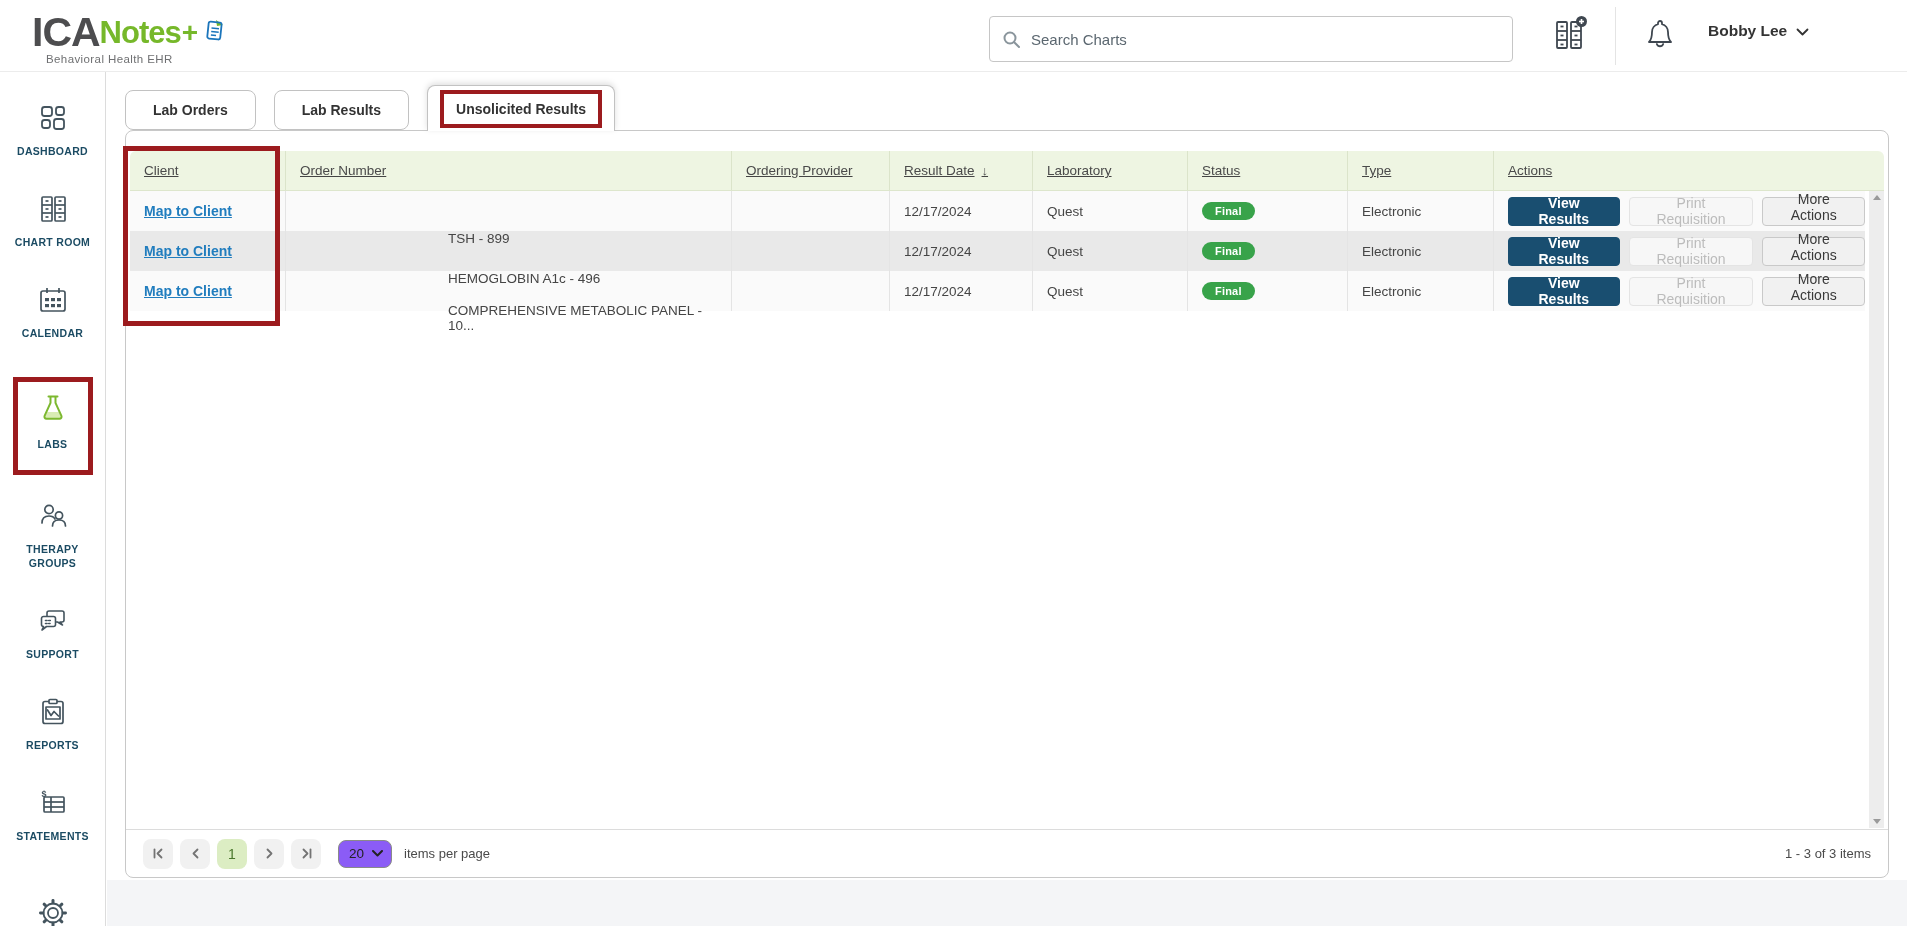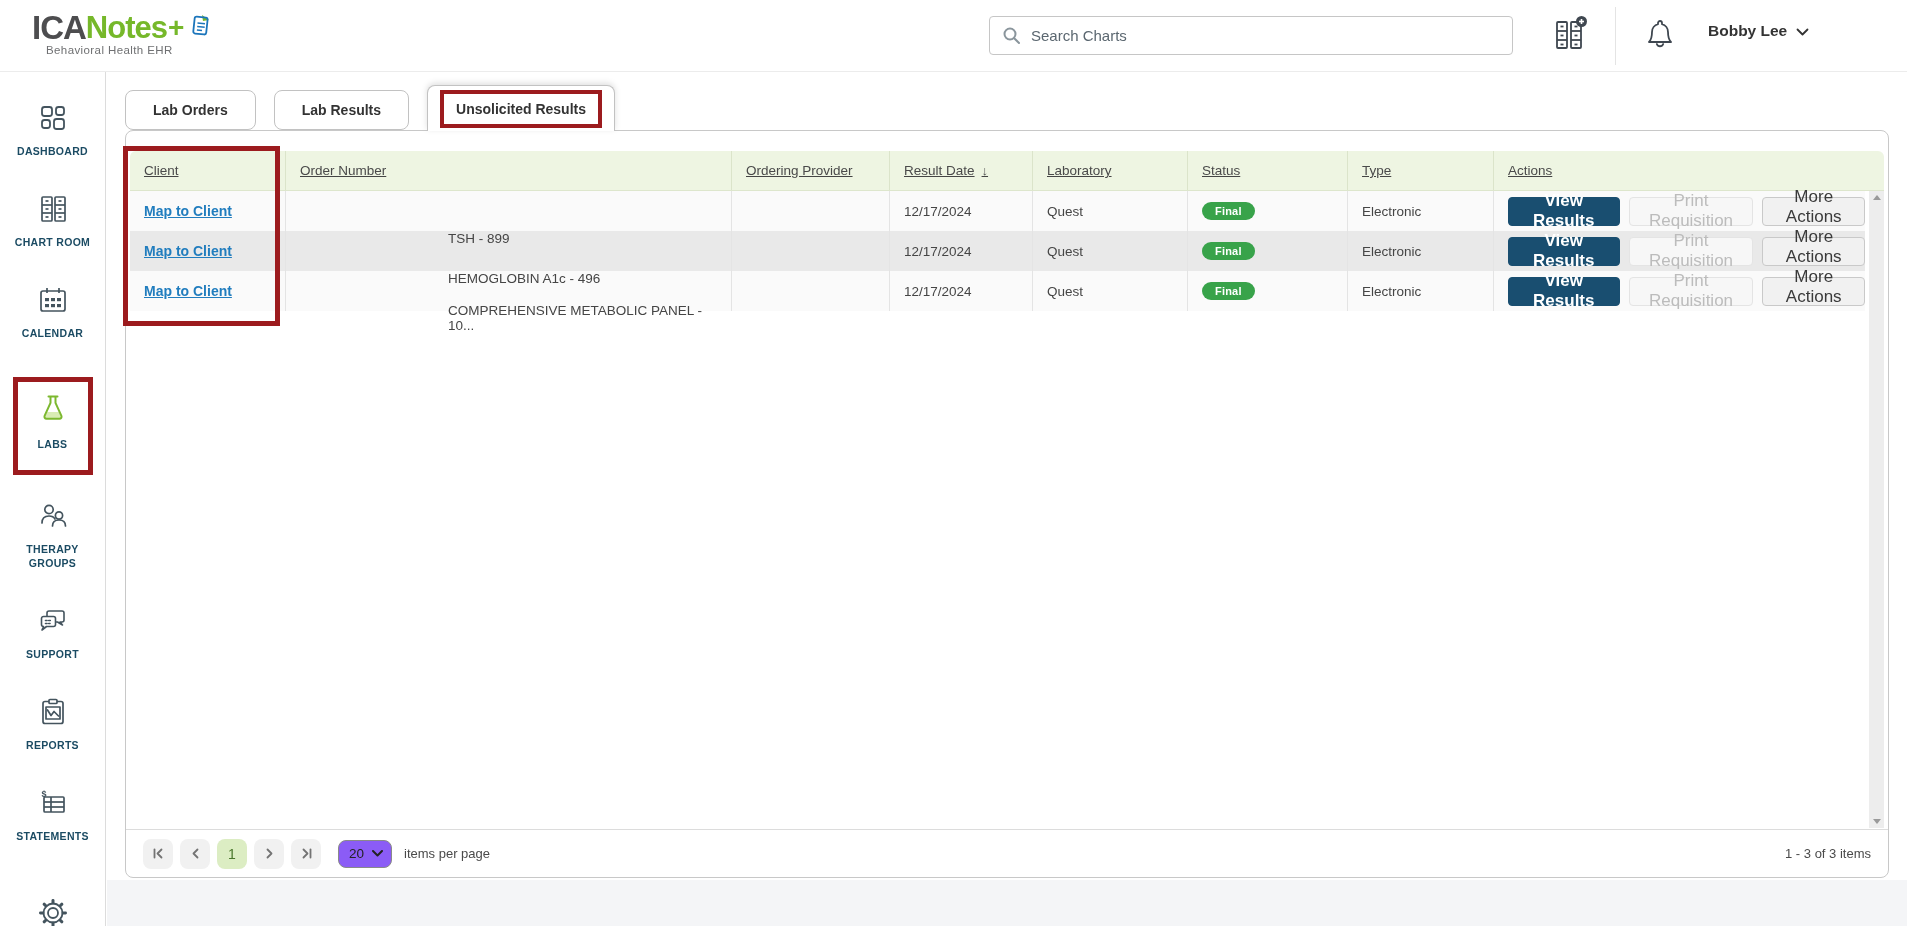--- a/index.html
+++ b/index.html
@@ -4,25 +4,25 @@
 <style>
   * { margin:0; padding:0; box-sizing:border-box; }
   html,body { width:1907px; height:926px; overflow:hidden; background:#ffffff;
     font-family:"Liberation Sans", sans-serif; color:#444; }
 
   
   #app-header { position:absolute; left:0; top:0; width:1907px; height:72px;
     background:#fff; border-bottom:1px solid #ececec; z-index:10; }
   .logo-wrap { position:absolute; left:32px; top:9px; cursor:pointer; }
   .logo-line { display:flex; align-items:center; }
-  .logo-main { font-size:33px; font-weight:900; color:#4d4d4f; letter-spacing:-1px; }
+  .logo-main { font-size:41px; font-weight:900; color:#4d4d4f; letter-spacing:-1px; }
   .logo-accent { font-size:31px; font-weight:900; color:#76b82a; letter-spacing:-1px; }
   .logo-plus { font-size:28px; font-weight:900; color:#76b82a; margin-left:1px; }
   .logo-tag { font-size:11.5px; color:#6f7072; letter-spacing:.4px; margin-top:-3px; margin-left:14px; }
-  .search-box { position:absolute; left:989px; top:16px; width:524px; height:39px;
+  .search-box { position:absolute; left:989px; top:16px; width:524px; height:46px;
     border:1px solid #c6c6c6; border-radius:4px; background:#fff; display:flex; align-items:center; padding:0 12px; }
   .search-box input { border:none; outline:none; flex:1; font-size:15px; color:#3c4a52;
     font-family:"Liberation Sans", sans-serif; margin-left:10px; background:transparent; }
   .search-box input::placeholder { color:#5b6770; opacity:1; }
   .hdr-divider { position:absolute; left:1615px; top:7px; width:1px; height:58px; background:#e4e4e4; }
   .hdr-icon-btn { position:absolute; cursor:pointer; }
   .user-menu { position:absolute; left:1708px; top:22px; display:flex; align-items:center; gap:9px; cursor:pointer; }
   .user-name { font-size:15.5px; font-weight:700; color:#333; }
 
   
@@ -61,21 +61,21 @@
   .tbody { padding-right:19px; }
   .trow { display:flex; height:40px; font-size:13.5px; color:#454545; }
   .trow .cell + .cell { border-left:1px solid #e4e4e4; }
   .trow.light { background:#fafafa; }
   .trow.dark { background:#e9e9e9; }
   .map-link { color:#217dbe; font-weight:700; text-decoration:underline; font-size:14px; cursor:pointer; }
   .sort-arrow { margin-left:7px; color:#555; font-size:13px; }
   .badge-final { display:inline-block; background:#38a34a; color:#fff; font-size:11px;
     font-weight:700; padding:3px 13px; border-radius:10px; letter-spacing:.2px; }
   .btn { display:inline-flex; align-items:center; justify-content:center; border-radius:4px;
-    font-size:17px; font-family:"Liberation Sans", sans-serif; cursor:pointer; height:29px; }
+    font-size:14px; font-family:"Liberation Sans", sans-serif; cursor:pointer; height:29px; }
   .btn-view { background:#194e70; color:#fff; border:1px solid #194e70; padding:0 13px; font-weight:700; }
   .btn-print { background:#f7f7f7; color:#bcbcbc; border:1px solid #e4e4e4; padding:0 12px; }
   .btn-more { background:#f1f1f1; color:#3a3a3a; border:1px solid #c9c9c9; padding:0 11px; gap:8px;flex-direction:column; }
   .actions-wrap { display:flex; gap:9px; align-items:center; }
 
   .vscroll { position:absolute; right:4px; top:60px; bottom:49px; width:15px; background:#ededed;
     display:flex; flex-direction:column; justify-content:space-between; align-items:center;
     padding:4px 0; cursor:pointer; }
   .scroll-arrow { width:0; height:0; border-left:4px solid transparent; border-right:4px solid transparent; }
   .scroll-up { border-bottom:5px solid #9a9a9a; }

